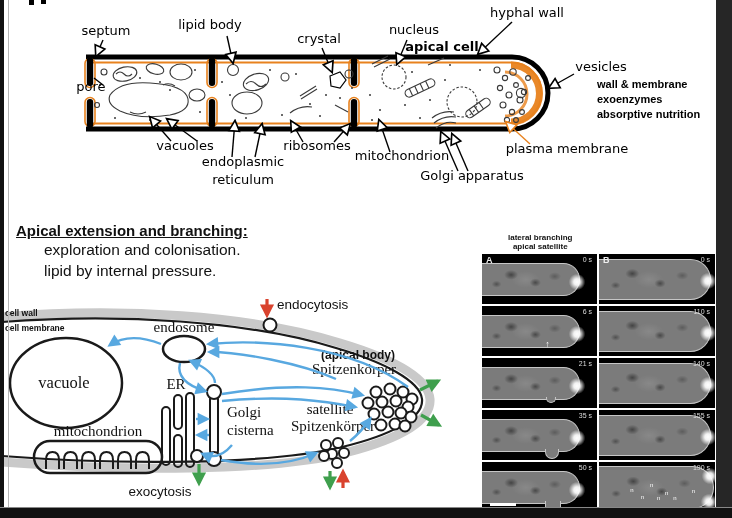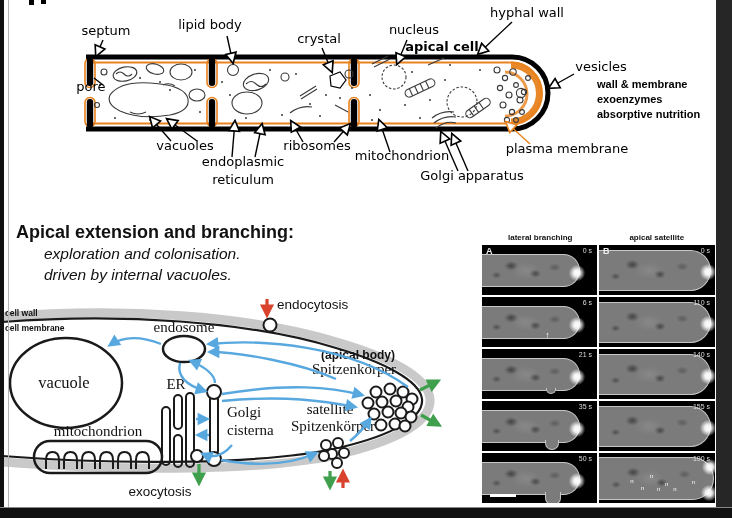--- a/index.html
+++ b/index.html
@@ -6,34 +6,34 @@
   #stage{position:relative;width:732px;height:518px;background:#fff;overflow:hidden;
          font-family:"Liberation Sans",sans-serif;}
   
   .band-left{position:absolute;left:0;top:0;width:4px;height:518px;background:#111;}
   .band-right{position:absolute;right:0;top:0;width:16px;height:518px;background:#262626;}
   .band-bottom{position:absolute;left:0;bottom:0;width:732px;height:10px;background:#111;border-top:1px solid #888;}
   .edge-line{position:absolute;left:8px;top:0;width:1px;height:508px;background:#b5b5b5;}
   .frag{position:absolute;background:#000;}
   
   #heading{position:absolute;left:16px;top:222px;color:#111;}
-  #heading .t{font-weight:bold;font-size:18px;}
-  #heading .s{font-size:15.5px;margin-left:28px;line-height:21px;font-style:italic;}
+  #heading .t{font-weight:bold;font-size:15px;text-decoration:underline;}
+  #heading .s{font-size:15.5px;margin-left:28px;line-height:21px;}
   
   .lab{font:13px "DejaVu Sans",sans-serif;fill:#000;}
   .labB{font:bold 13px "DejaVu Sans",sans-serif;fill:#000;}
   .note{font:bold 11px "Liberation Sans",sans-serif;fill:#000;}
   .ser15{font:15px "Liberation Serif",serif;fill:#111;}
   .ser16{font:16.5px "Liberation Serif",serif;fill:#111;}
   .sans13{font:13.5px "Liberation Sans",sans-serif;fill:#111;}
   .bold12{font:bold 12px "Liberation Sans",sans-serif;fill:#111;}
   .tiny8{font:bold 8.5px "Liberation Sans",sans-serif;fill:#111;}
   
   #micro{position:absolute;left:482px;top:233px;width:233px;}
-  .mheaders{display:flex;}
+  .mheaders{display:flex;flex-direction:column;}
   .mheaders span{width:50%;text-align:center;font:bold 8px "Liberation Sans",sans-serif;color:#111;}
   .mgrid{margin-top:3px;display:grid;grid-template-columns:115px 116px;grid-auto-rows:50px;gap:2px;background:#fff;}
   .panel{position:relative;background:#000;overflow:hidden;}
   .tube{position:absolute;left:0;background-color:#7b7b7b;border:1px solid #c6c6c6;border-left:none;
     border-radius:0 24px 24px 0;
     background-image:
       radial-gradient(ellipse 10px 7px at 30% 35%, rgba(0,0,0,.45), transparent 70%),
       radial-gradient(ellipse 8px 6px at 55% 60%, rgba(0,0,0,.42), transparent 70%),
       radial-gradient(ellipse 7px 5px at 15% 65%, rgba(0,0,0,.35), transparent 70%),
       radial-gradient(ellipse 9px 6px at 75% 40%, rgba(0,0,0,.25), transparent 70%),
@@ -226,21 +226,21 @@
     <text class="lab" x="243" y="184" text-anchor="middle">reticulum</text>
     <text class="lab" x="317" y="150" text-anchor="middle">ribosomes</text>
     <text class="lab" x="402" y="160" text-anchor="middle">mitochondrion</text>
     <text class="lab" x="472" y="180" text-anchor="middle">Golgi apparatus</text>
     <text class="lab" x="567" y="153" text-anchor="middle">plasma membrane</text>
   </svg>
 
   <div id="heading">
     <div class="t">Apical extension and branching:</div>
     <div class="s">exploration and colonisation.</div>
-    <div class="s">driven by internal vacuoles.</div>
+    <div class="s">lipid by internal pressure.</div>
   </div>
 
   <svg width="482" height="213" style="position:absolute;left:0;top:295px;">
     <defs>
       <marker id="mB" viewBox="0 0 10 10" refX="7" refY="5" markerWidth="6.5" markerHeight="6.5" orient="auto">
         <path d="M1,1 L9,5 L1,9 z" fill="#58a8e0"></path>
         </marker>
       <marker id="mG" viewBox="0 0 10 10" refX="7" refY="5" markerWidth="5.5" markerHeight="5.5" orient="auto">
         <path d="M1,1 L9,5 L1,9 z" fill="#3f9f4d"></path>
         </marker>

